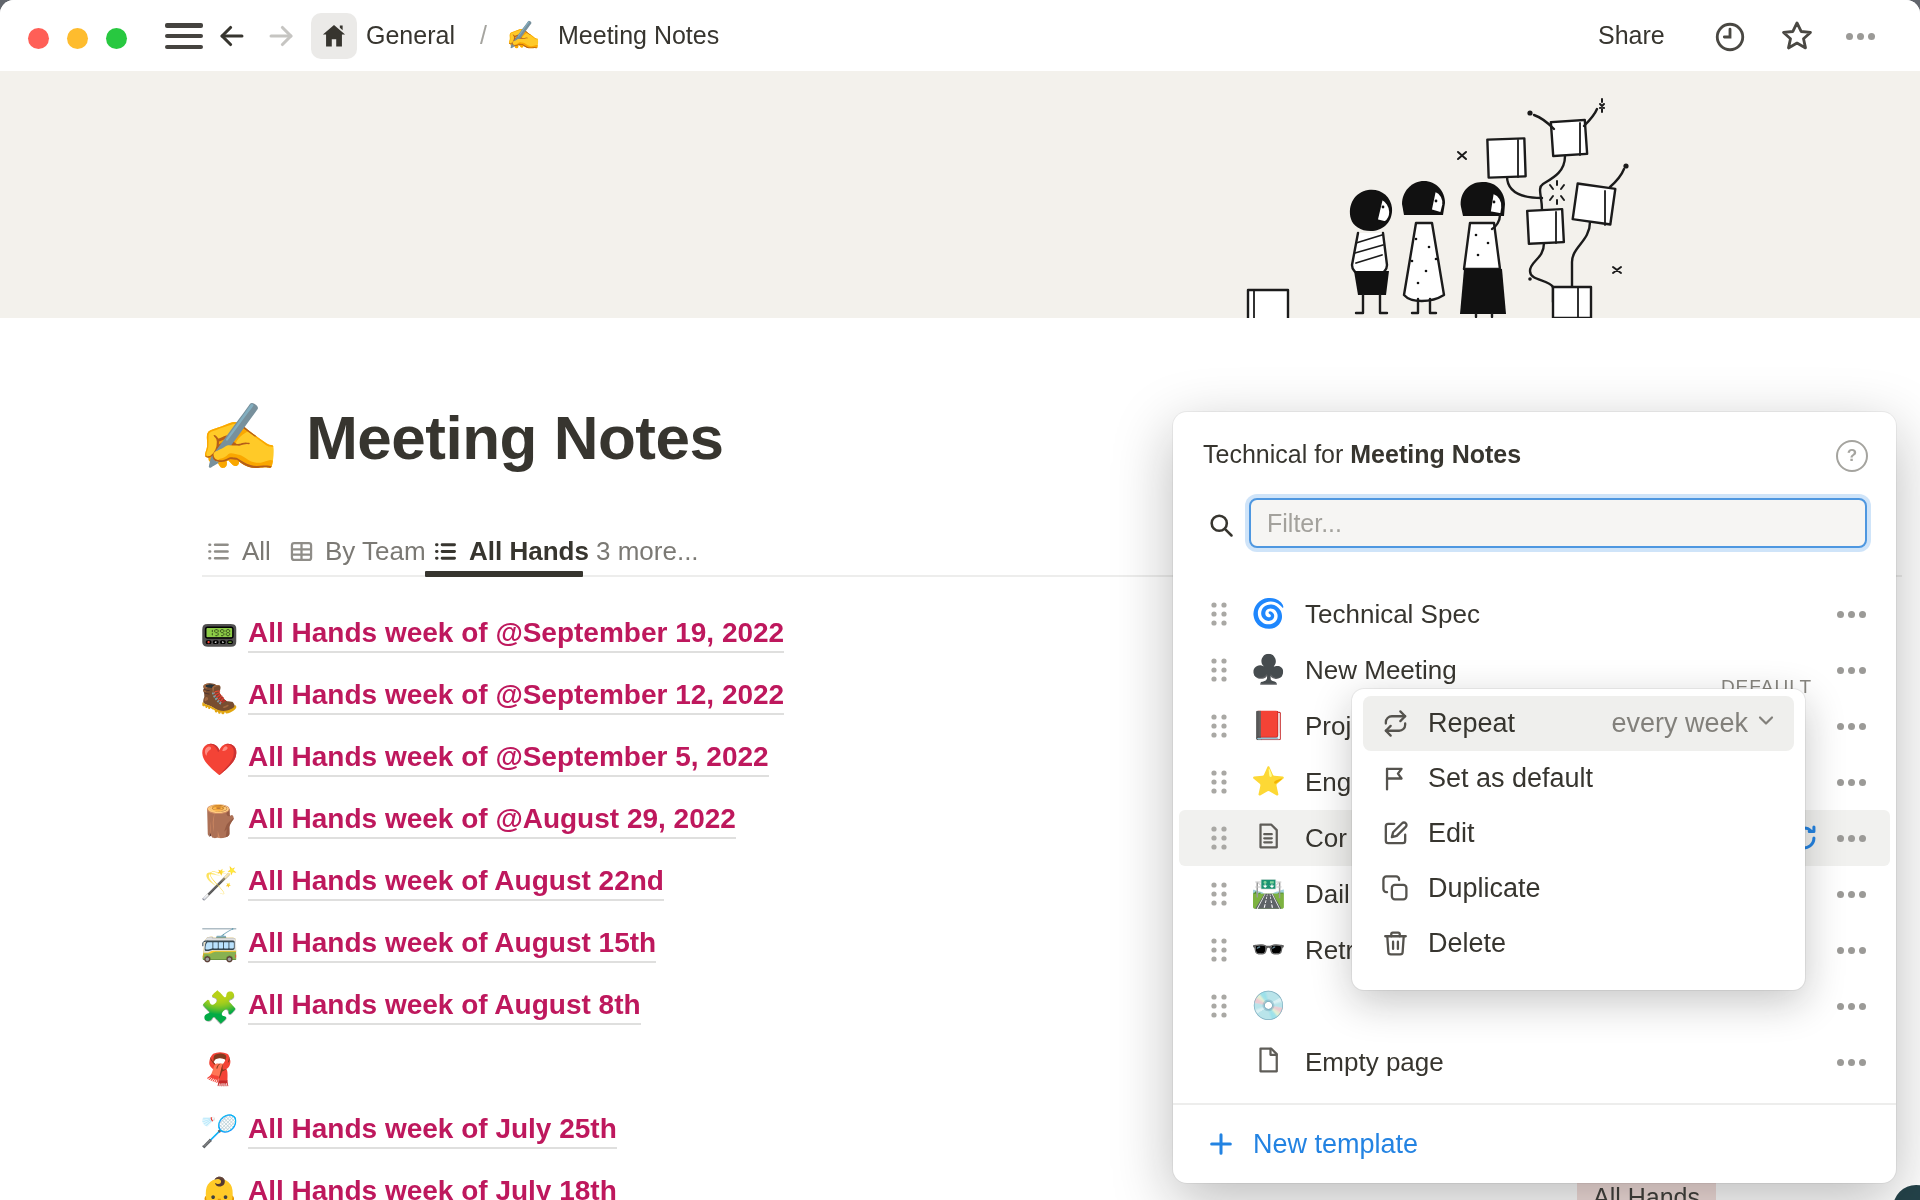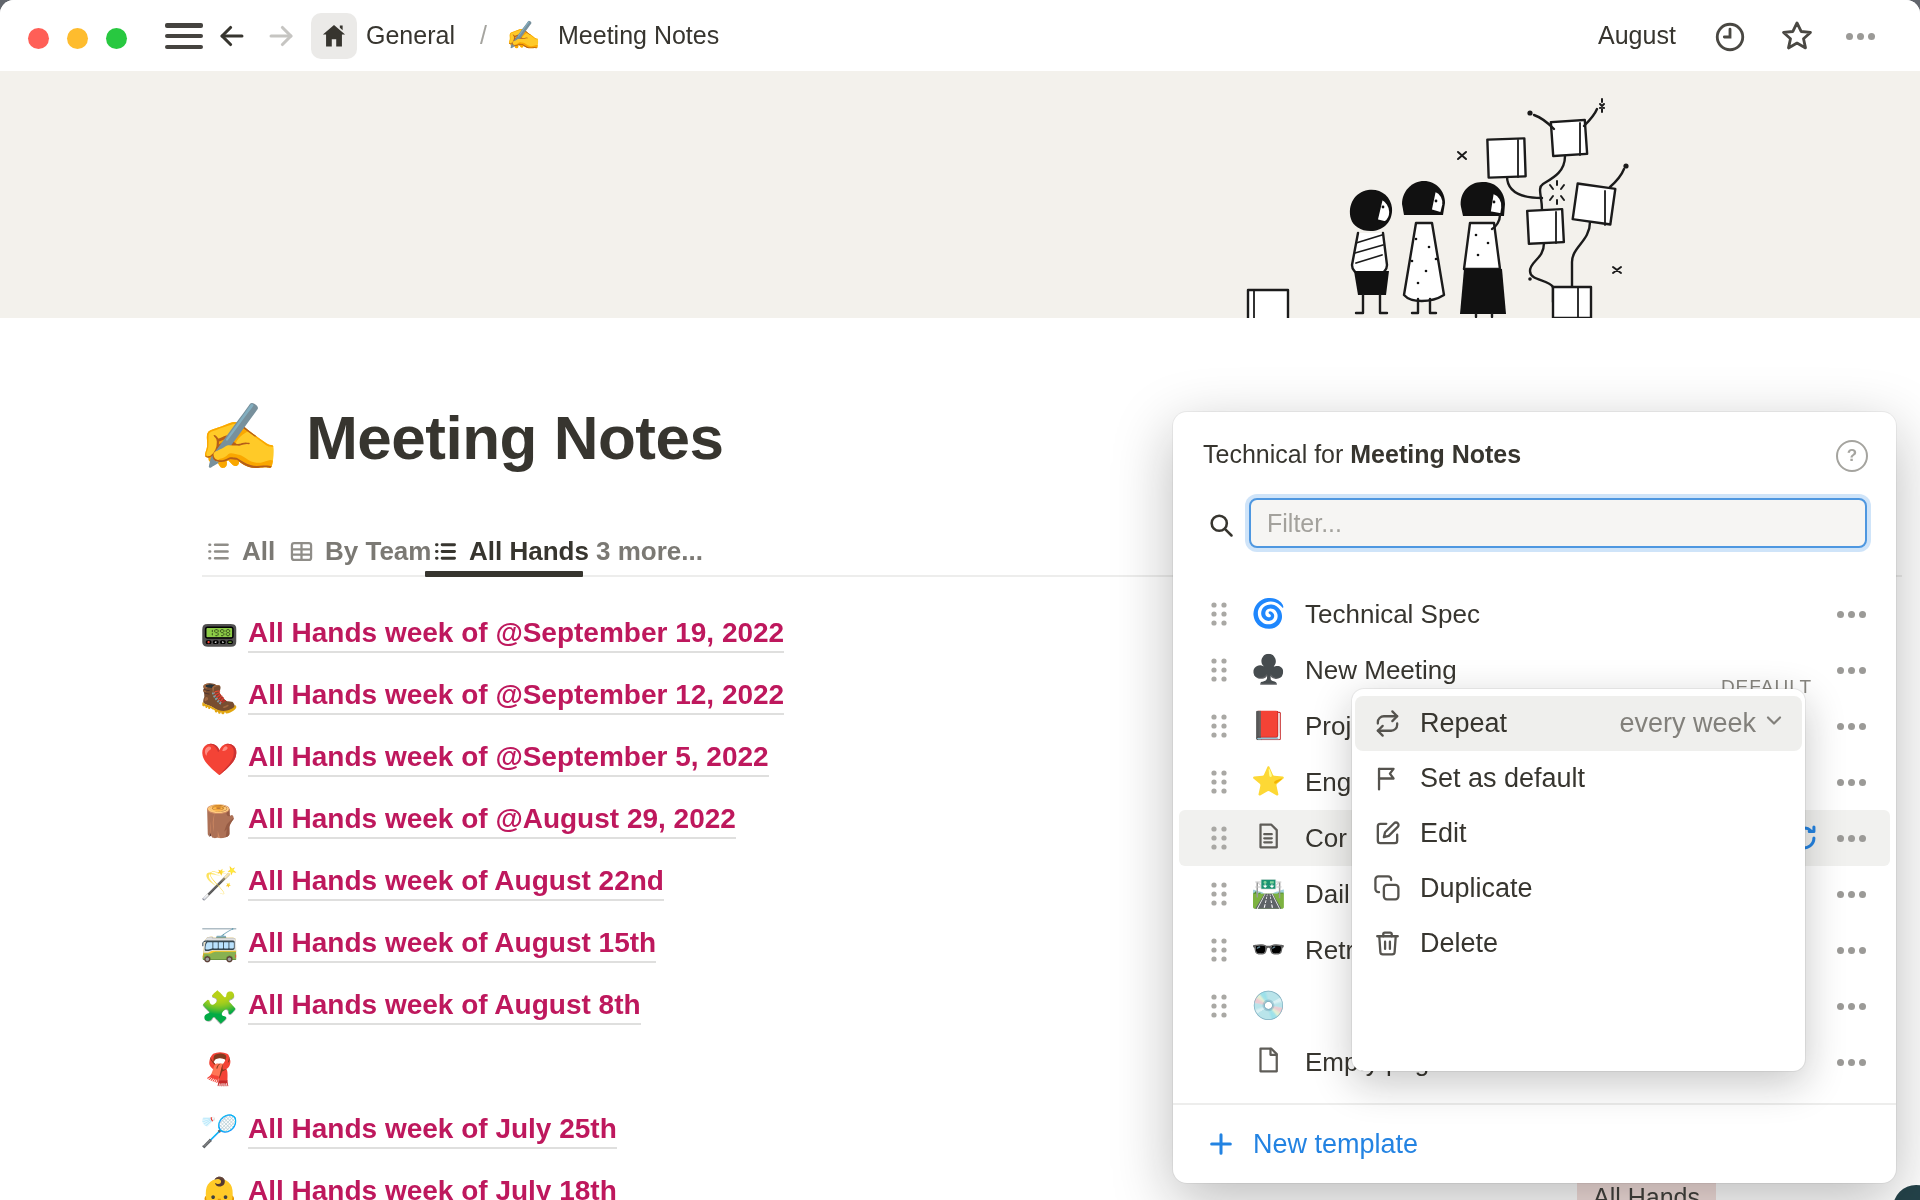--- a/index.html
+++ b/index.html
@@ -20,21 +20,21 @@
   .emoji{font-family:"DejaVu Sans",sans-serif;}
 
   
   .cover{position:absolute;left:0;top:71px;width:1920px;height:247px;background:#F3F1EC;}
 
   
   .title-row{position:absolute;left:198px;top:402px;display:flex;align-items:center;gap:26px;}
   .title-emoji{font-size:66px;line-height:1;}
   .page-title{font-size:62px;font-weight:700;color:#37352F;letter-spacing:-0.5px;}
 
-  .tab{position:absolute;top:530px;height:42px;display:flex;align-items:center;gap:10px;font-size:26px;color:#7B7974;font-weight:bold;}
+  .tab{position:absolute;top:530px;height:42px;display:flex;align-items:center;gap:10px;font-size:26px;color:#7B7974;}
   .tab.active{color:#37352F;font-weight:700;}
   .tab .ic{width:27px;height:27px;}
   .tabs-divider{position:absolute;left:202px;top:575px;width:1700px;height:2px;background:rgba(55,53,47,0.09);}
   .tab-underline{position:absolute;left:425px;top:571px;width:158px;height:6px;background:#37352F;border-radius:1px;}
 
   .list{position:absolute;left:200px;top:604px;width:760px;}
   .list-row{height:62px;display:flex;align-items:center;}
   .list-row .emoji{width:48px;font-size:31px;flex:none;}
   .list-link{font-size:28px;font-weight:600;color:#be185d;border-bottom:2.5px solid rgba(55,53,47,0.16);padding-bottom:2px;white-space:nowrap;}
 
@@ -66,22 +66,22 @@
   .tpl-badge{font-size:19px;color:#87857F;letter-spacing:1px;margin-right:22px;font-weight:500;margin-top:33px;}
   .tpl-repeat{width:28px;height:28px;margin-right:16px;}
   .dots3{width:34px;height:34px;display:flex;align-items:center;justify-content:center;gap:4px;flex:none;}
   .dots3 i{width:7px;height:7px;border-radius:50%;background:#9B9A97;display:block;}
   .popup-divider{position:absolute;left:0;top:691px;width:723px;height:2px;background:rgba(55,53,47,0.09);}
   .new-template{position:absolute;left:0;top:700px;width:723px;height:64px;display:flex;align-items:center;padding-left:34px;
         color:#2383E2;font-size:27px;font-weight:500;gap:18px;}
   .new-template svg{width:28px;height:28px;}
 
   
-  .ctx{position:absolute;left:1352px;top:689px;width:453px;height:382px;background:#fff;border-radius:12px;z-index:20;
-       box-shadow:0 0 0 1px rgba(15,15,15,0.06), 0 12px 40px rgba(15,15,15,0.24);padding:7px 3px;box-sizing:border-box;}
+  .ctx{position:absolute;left:1352px;top:689px;width:453px;height:301px;background:#fff;border-radius:12px;z-index:20;
+       box-shadow:0 0 0 1px rgba(15,15,15,0.06), 0 12px 40px rgba(15,15,15,0.24);padding:7px 11px;box-sizing:border-box;}
   .ctx-item{height:55px;border-radius:8px;display:flex;align-items:center;padding:0 16px 0 18px;}
   .ctx-item.hl{background:#EFEFED;}
   .ctx-item .ic{width:29px;height:29px;flex:none;}
   .ctx-label{font-size:27px;color:#37352F;margin-left:18px;white-space:nowrap;}
   .ctx-value{margin-left:auto;font-size:27px;color:#82807B;display:flex;gap:6px;}
   .ctx-value svg{width:24px;height:24px;}
 </style>
 </head>
 <body>
 
@@ -113,21 +113,21 @@
             <path d="M12 2.5l9.5 8.2h-2.7V21h-4.9v-6.3h-3.8V21H5.2v-10.3H2.5z"></path>
             <path d="M17 3h2.4v4l-2.4-2z"></path>
           </svg>
       </span>
 
       <span class="crumb" style="left:366px">General</span>
       <span class="crumb crumb-sep" style="left:480px">/</span>
       <span class="crumb emoji" style="left:506px;font-size:28px">✍️</span>
       <span class="crumb" style="left:558px">Meeting Notes</span>
 
-      <span class="share">August</span>
+      <span class="share">Share</span>
       <svg class="tb-ic" style="left:1713px;top:20px" viewBox="0 0 24 24" fill="none" stroke="#4A4843" stroke-width="2" stroke-linecap="round">
           <circle cx="12" cy="12" r="9"></circle>
           <path d="M12 6.5V12H8"></path>
         </svg>
       <svg class="tb-ic" style="left:1780px;top:19px" viewBox="0 0 24 24" fill="none" stroke="#4A4843" stroke-width="2" stroke-linejoin="round">
           <path d="M12 2.8l2.9 6 6.6.7-4.9 4.4 1.4 6.5L12 17l-6 3.4 1.4-6.5L2.5 9.5l6.6-.7z"></path>
         </svg>
       <span class="dots3" style="position:absolute;left:1843px;top:19px">
           <i></i>
           <i></i>

